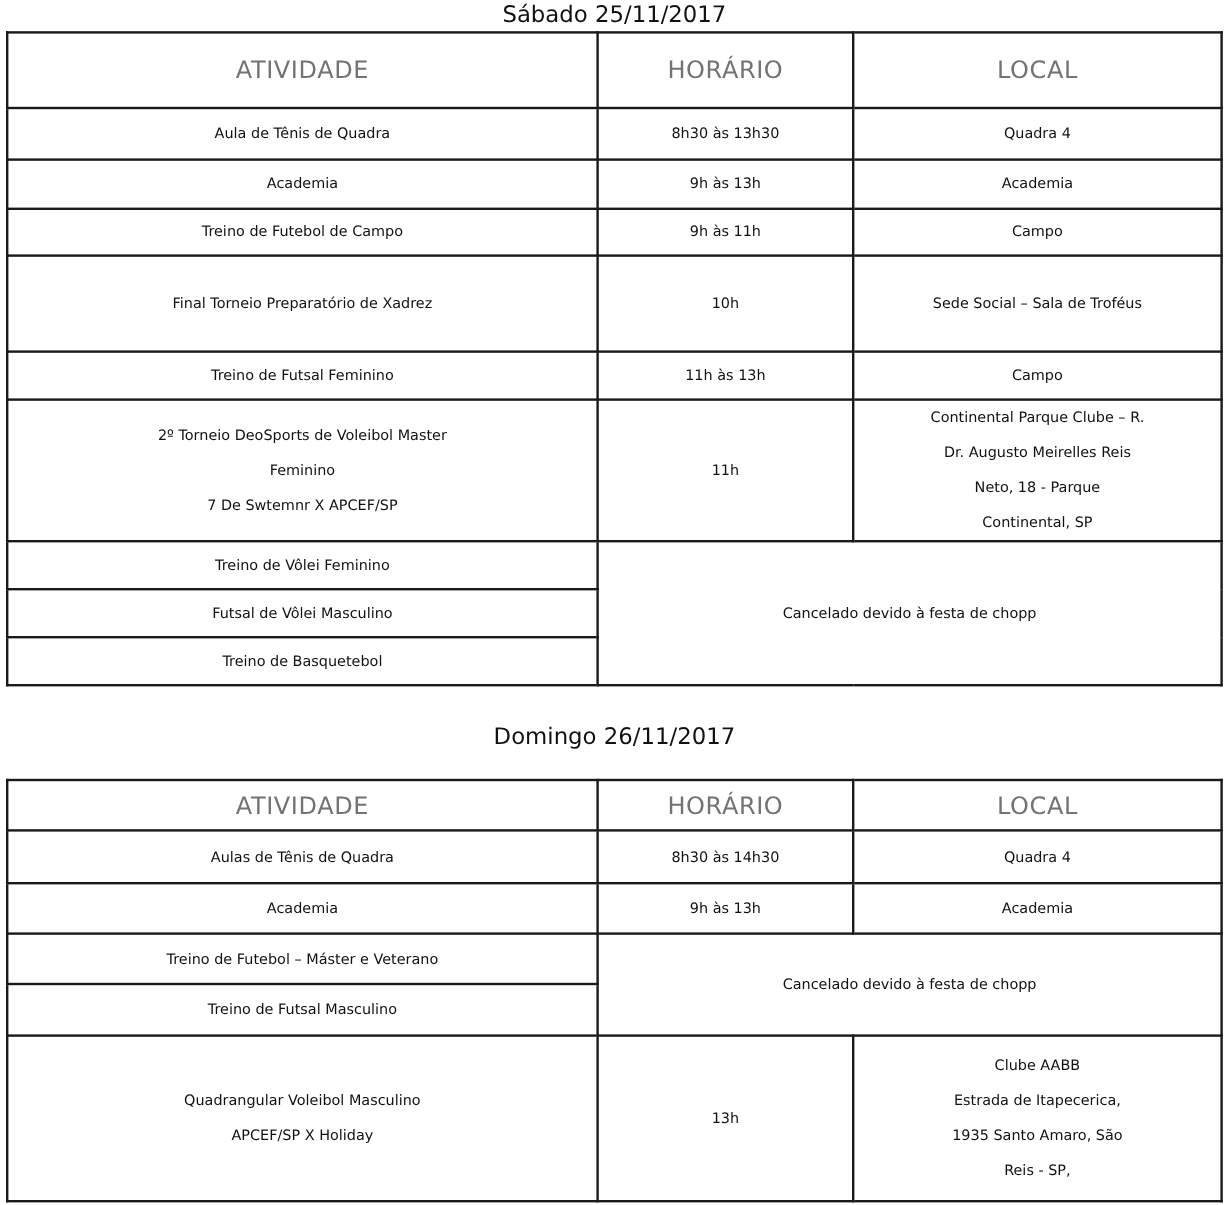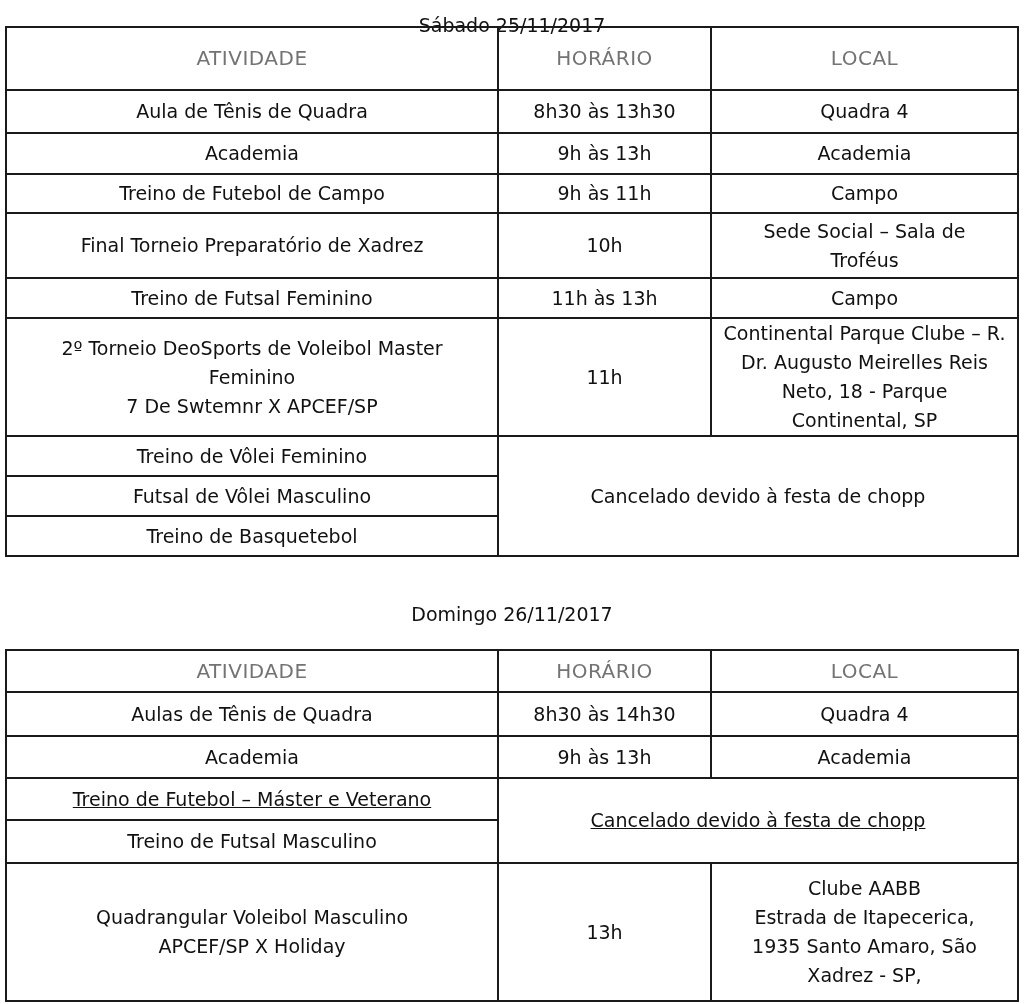--- a/index.html
+++ b/index.html
@@ -10,36 +10,36 @@
   .day-title {
     position: absolute; left: 0; width: 1024px; text-align: center;
     font-size: 19px; line-height: 22px; color: #111;
   }
   table.sched {
     position: absolute; left: 5px; width: 1012px;
     border-collapse: collapse; table-layout: fixed;
   }
   table.sched td, table.sched th {
     border: 2px solid #1a1a1a; text-align: center; vertical-align: middle;
-    padding: 0 6px; font-size: 19px; line-height: 29px; font-weight: normal;
+    padding: 0 6px; font-size: 12px; line-height: 29px; font-weight: normal;
   }
   table.sched th {
     color: #737373; font-size: 20px; letter-spacing: 0.5px;
   }
   col.c1 { width: 492px; }
   col.c2 { width: 213px; }
   col.c3 { width: 307px; }
   td.top { vertical-align: top; }
   td.small { font-size: 17px; line-height: 29px; }
   .line { display: block; }
 </style>
 </head>
 <body>
 
-<div class="day-title" style="top:14px;">Sábado 25/11/2017</div>
+<div class="day-title" style="top:1px;">Sábado 25/11/2017</div>
 
 <table class="sched" style="top:26px;">
   <colgroup>
       <col class="c1">
       <col class="c2">
       <col class="c3">
     </colgroup>
   <tbody>
       <tr style="height:63px;">
     <th>ATIVIDADE</th>
@@ -54,21 +54,21 @@
   <tr style="height:41px;">
     <td>Academia</td>
     <td>9h às 13h</td>
     <td>Academia</td>
   </tr>
   <tr style="height:39px;">
     <td>Treino de Futebol de Campo</td>
     <td class="top">9h às 11h</td>
     <td class="top">Campo</td>
   </tr>
-  <tr style="height:65px;margin-left:24px;">
+  <tr style="height:80px;margin-left:24px;">
     <td>Final Torneio Preparatório de Xadrez</td>
     <td class="top">10h</td>
     <td class="top" style="padding:0 18px;">Sede Social – Sala de Troféus</td>
   </tr>
   <tr style="height:40px;">
     <td>Treino de Futsal Feminino</td>
     <td class="top">11h às 13h</td>
     <td class="top">Campo</td>
   </tr>
   <tr style="height:116px;margin-left:44px;">
@@ -115,34 +115,34 @@
   <tr style="height:44px;">
     <td>Aulas de Tênis de Quadra</td>
     <td>8h30 às 14h30</td>
     <td>Quadra 4</td>
   </tr>
   <tr style="height:42px;">
     <td>Academia</td>
     <td>9h às 13h</td>
     <td>Academia</td>
   </tr>
-  <tr style="height:42px;text-decoration:underline;">
+  <tr style="height:42px;">
     <td>Treino de Futebol – Máster e Veterano</td>
     <td colspan="2" rowspan="2">Cancelado devido à festa de chopp</td>
   </tr>
   <tr style="height:43px;">
     <td>Treino de Futsal Masculino</td>
   </tr>
   <tr style="height:138px;">
     <td>
       <span class="line">Quadrangular Voleibol Masculino</span>
       <span class="line">APCEF/SP X Holiday</span>
     </td>
     <td>13h</td>
     <td>
       <span class="line">Clube AABB</span>
       <span class="line">Estrada de Itapecerica,</span>
       <span class="line">1935 Santo Amaro, São</span>
-      <span class="line">Xadrez - SP,</span>
+      <span class="line">Reis - SP,</span>
     </td>
   </tr>
 </tbody>
   </table>
 
 </body></html>

